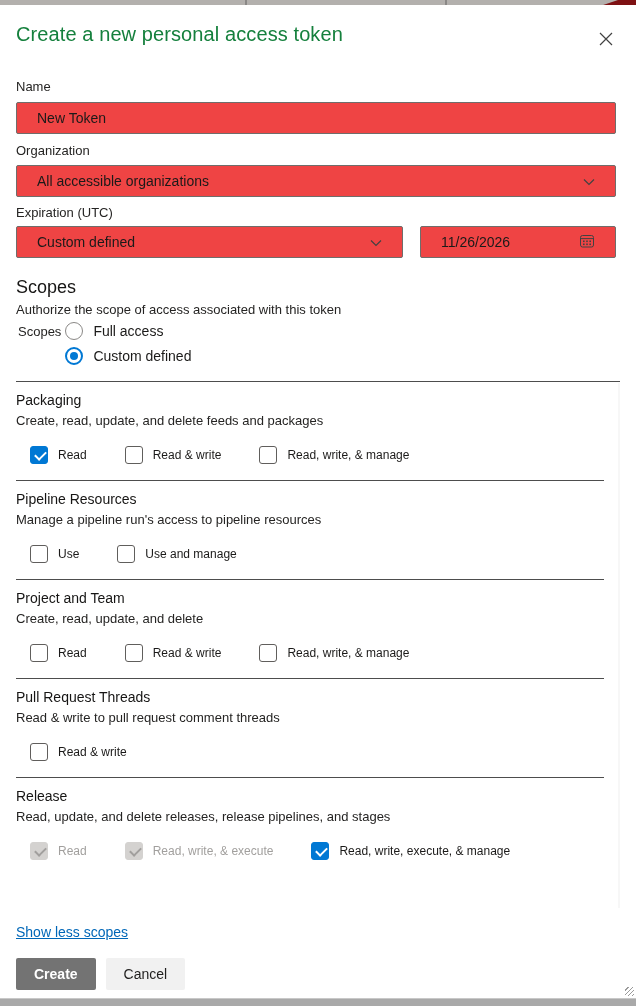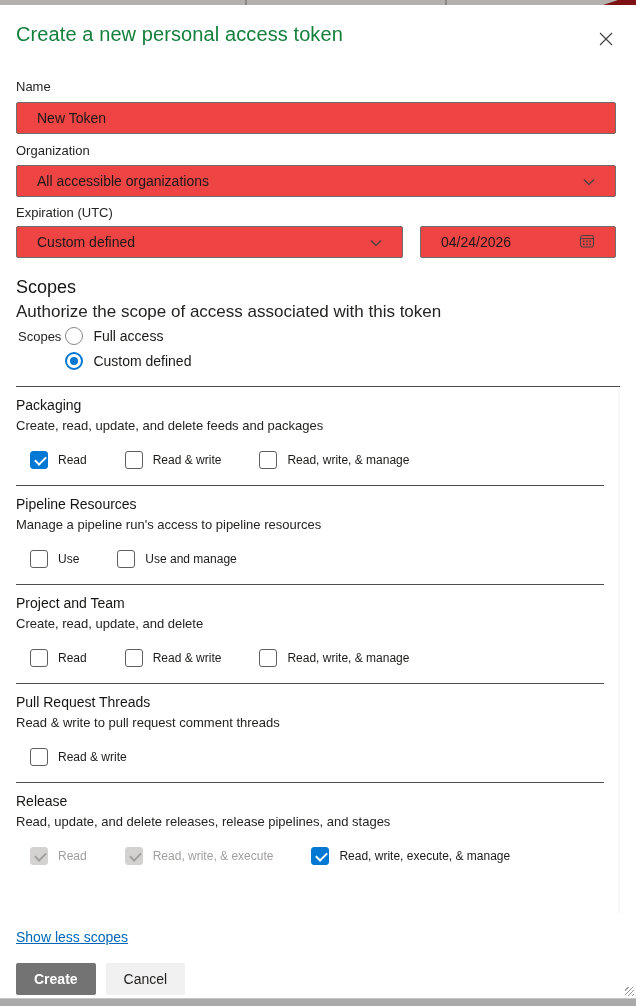--- a/index.html
+++ b/index.html
@@ -33,21 +33,21 @@
     display:flex; align-items:center; font-size:14px; color:#1b1a19; padding:0 20px;
   }
   .text-input { margin-top:8px; width:600px; }
   .select-box { margin-top:7px; justify-content:space-between; cursor:pointer; }
   .sel-org { width:600px; }
   .exp-row { margin-top:6px; display:flex; gap:17px; }
   .sel-exp { width:387px; margin-top:0; }
   .date-box { width:196px; justify-content:space-between; }
 
   .scopes-heading { margin-top:18px; font-size:18px; font-weight:400; color:#161514; line-height:22px; }
-  .scopes-sub { margin-top:4px; font-size:17px; color:#252423; }
+  .scopes-sub { margin-top:4px; font-size:13px; color:#252423; }
 
   .radio-group { margin-top:5px; display:flex; align-items:flex-start; }
   .radio-group-label { font-size:13px; color:#252423; margin:2px 4px 0 2px; }
   .radio-col { display:flex; flex-direction:column; gap:7px; }
   .radio-row { display:flex; align-items:center; gap:10px; cursor:pointer; }
   .radio { width:18px; height:18px; border-radius:50%; border:1px solid #8a8886; background:#fff; position:relative; flex:0 0 auto; }
   .radio.selected { border:2px solid #0078d4; }
   .radio.selected::after { content:""; position:absolute; left:50%; top:50%; width:8px; height:8px; margin:-4px 0 0 -4px; border-radius:50%; background:#0078d4; }
   .radio-label { font-size:14px; color:#1b1a19; }
 
@@ -122,21 +122,21 @@
   <div class="exp-row">
     <div class="select-box sel-exp">
       <span>Custom defined</span>
       <span>
         <svg width="12" height="8" viewBox="0 0 12 8">
             <path d="M1 1.5 L6 6.5 L11 1.5" stroke="#424242" stroke-width="1.2" fill="none"></path>
           </svg>
       </span>
     </div>
     <div class="date-box">
-      <span>04/24/2026</span>
+      <span>11/26/2026</span>
       <span>
         <svg width="16" height="16" viewBox="0 0 16 16">
           <rect x="1.5" y="2.5" width="13" height="11.5" rx="2" stroke="#424242" fill="none"></rect>
           <line x1="1.5" y1="5.6" x2="14.5" y2="5.6" stroke="#424242"></line>
           <g fill="#424242">
             <rect x="4" y="7.5" width="1.6" height="1.6"></rect>
               <rect x="7.2" y="7.5" width="1.6" height="1.6"></rect>
               <rect x="10.4" y="7.5" width="1.6" height="1.6"></rect>
             <rect x="4" y="10.5" width="1.6" height="1.6"></rect>
               <rect x="7.2" y="10.5" width="1.6" height="1.6"></rect>

